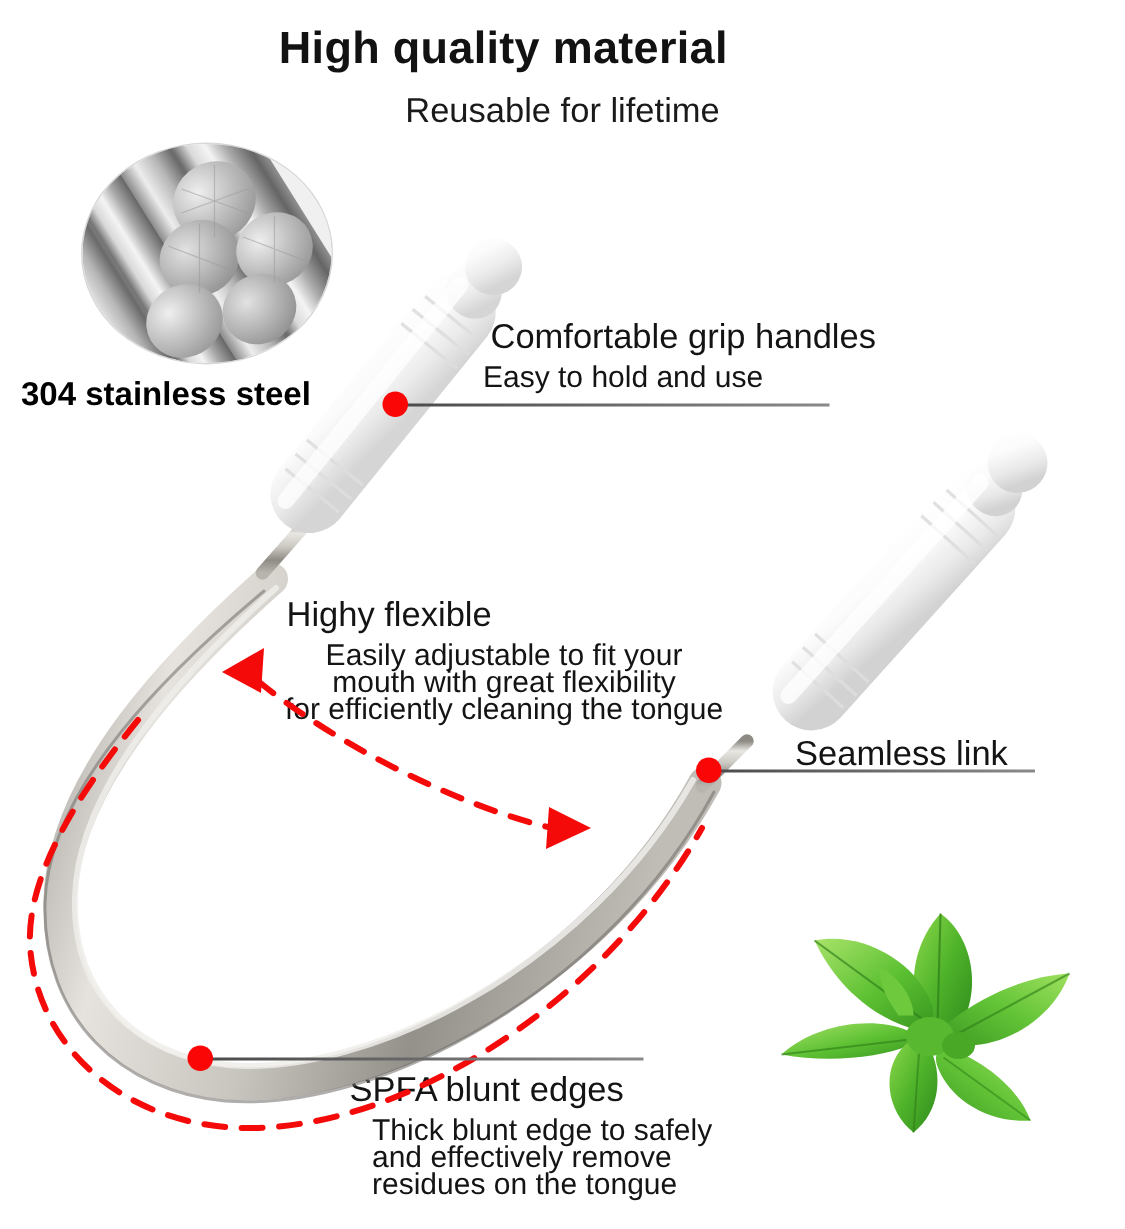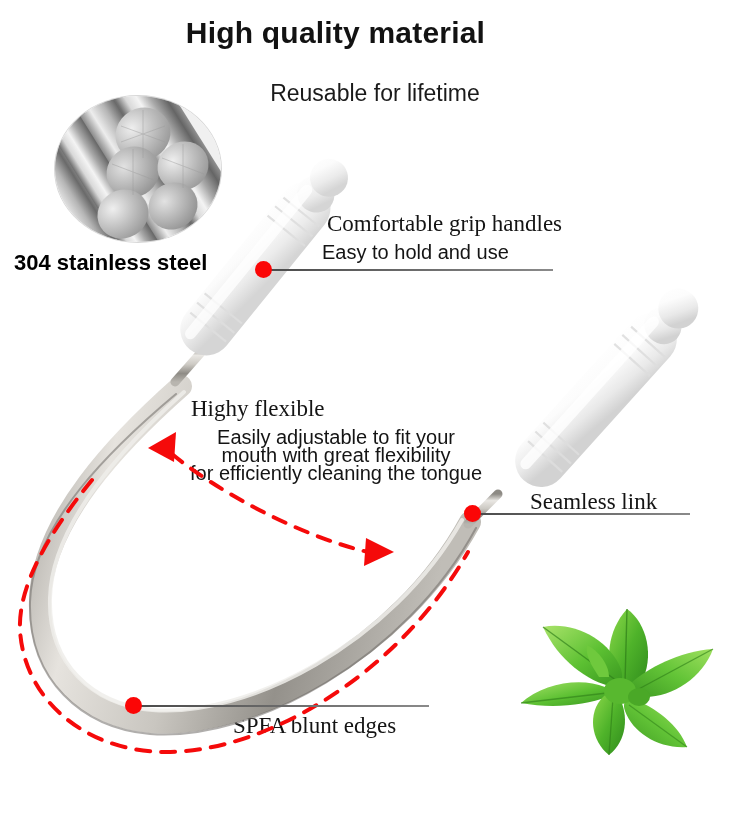--- a/index.html
+++ b/index.html
@@ -31,21 +31,20 @@
   }
   .subtitle {
     position: absolute;
     left: 0;
     top: 60px;
     width: 750px;
     text-align: center;
     font-size: 23px;
     font-weight: normal;
     color: #1a1a1a;
-    margin-top: 20px;
   }
 
   
   .steel-circle {
     position: absolute;
     left: 55px;
     top: 96px;
     width: 166px;
     height: 146px;
     border-radius: 50%;
@@ -64,21 +63,20 @@
     white-space: nowrap;
   }
 
   
   .callout-head {
     position: absolute;
     font-size: 23px;
     font-weight: normal;
     color: #141414;
     white-space: nowrap;
-    font-family: Liberation Serif, serif;
   }
   .callout-sub {
     position: absolute;
     font-size: 20px;
     font-weight: normal;
     color: #141414;
     line-height: 18px;
     white-space: pre-line;
   }
 
@@ -353,14 +351,17 @@
   <div class="callout-sub" id="grip-sub">Easy to hold and use</div>
 
   <div class="callout-head" id="flex-head">Highy flexible</div>
   <div class="callout-sub" id="flex-sub">Easily adjustable to fit your
 mouth with great flexibility
  for efficiently cleaning the tongue</div>
 
   <div class="callout-head" id="seam-head">Seamless link</div>
 
   <div class="callout-head" id="spfa-head">SPFA blunt edges</div>
+  <div class="callout-sub" id="spfa-sub">Thick blunt edge to safely
+and effectively remove
+residues on the tongue</div>
 
 </div>
 
 </body></html>

